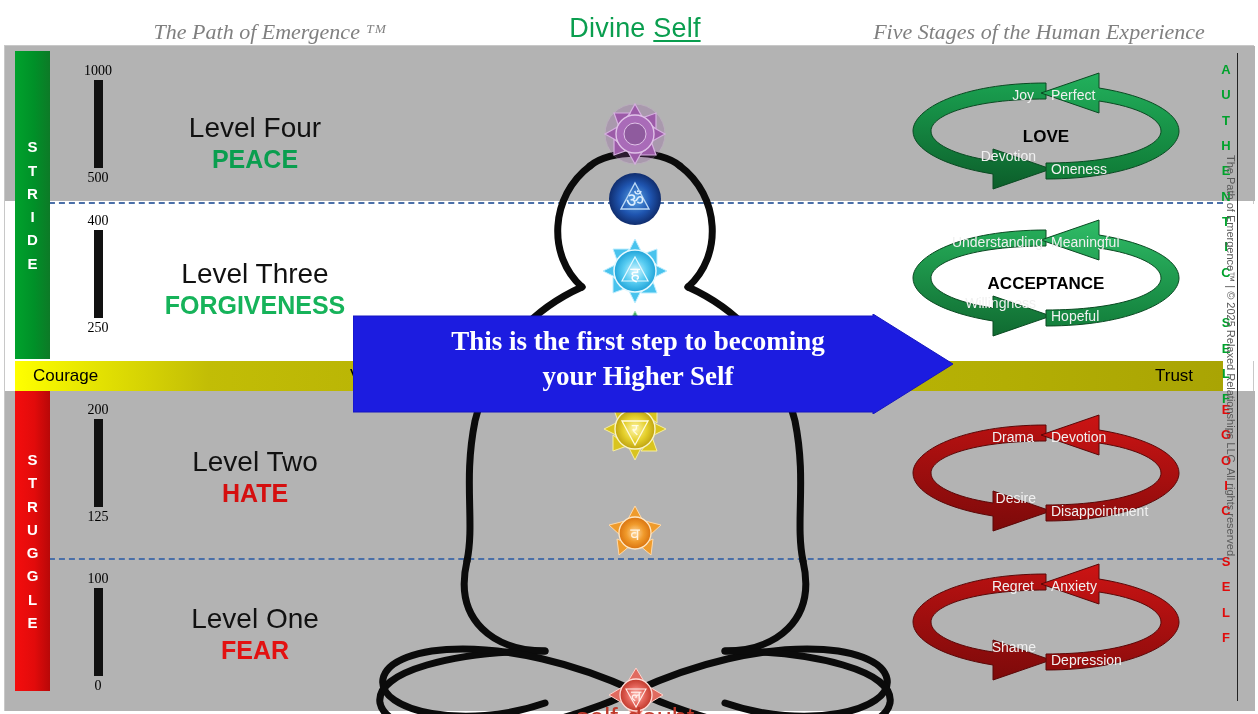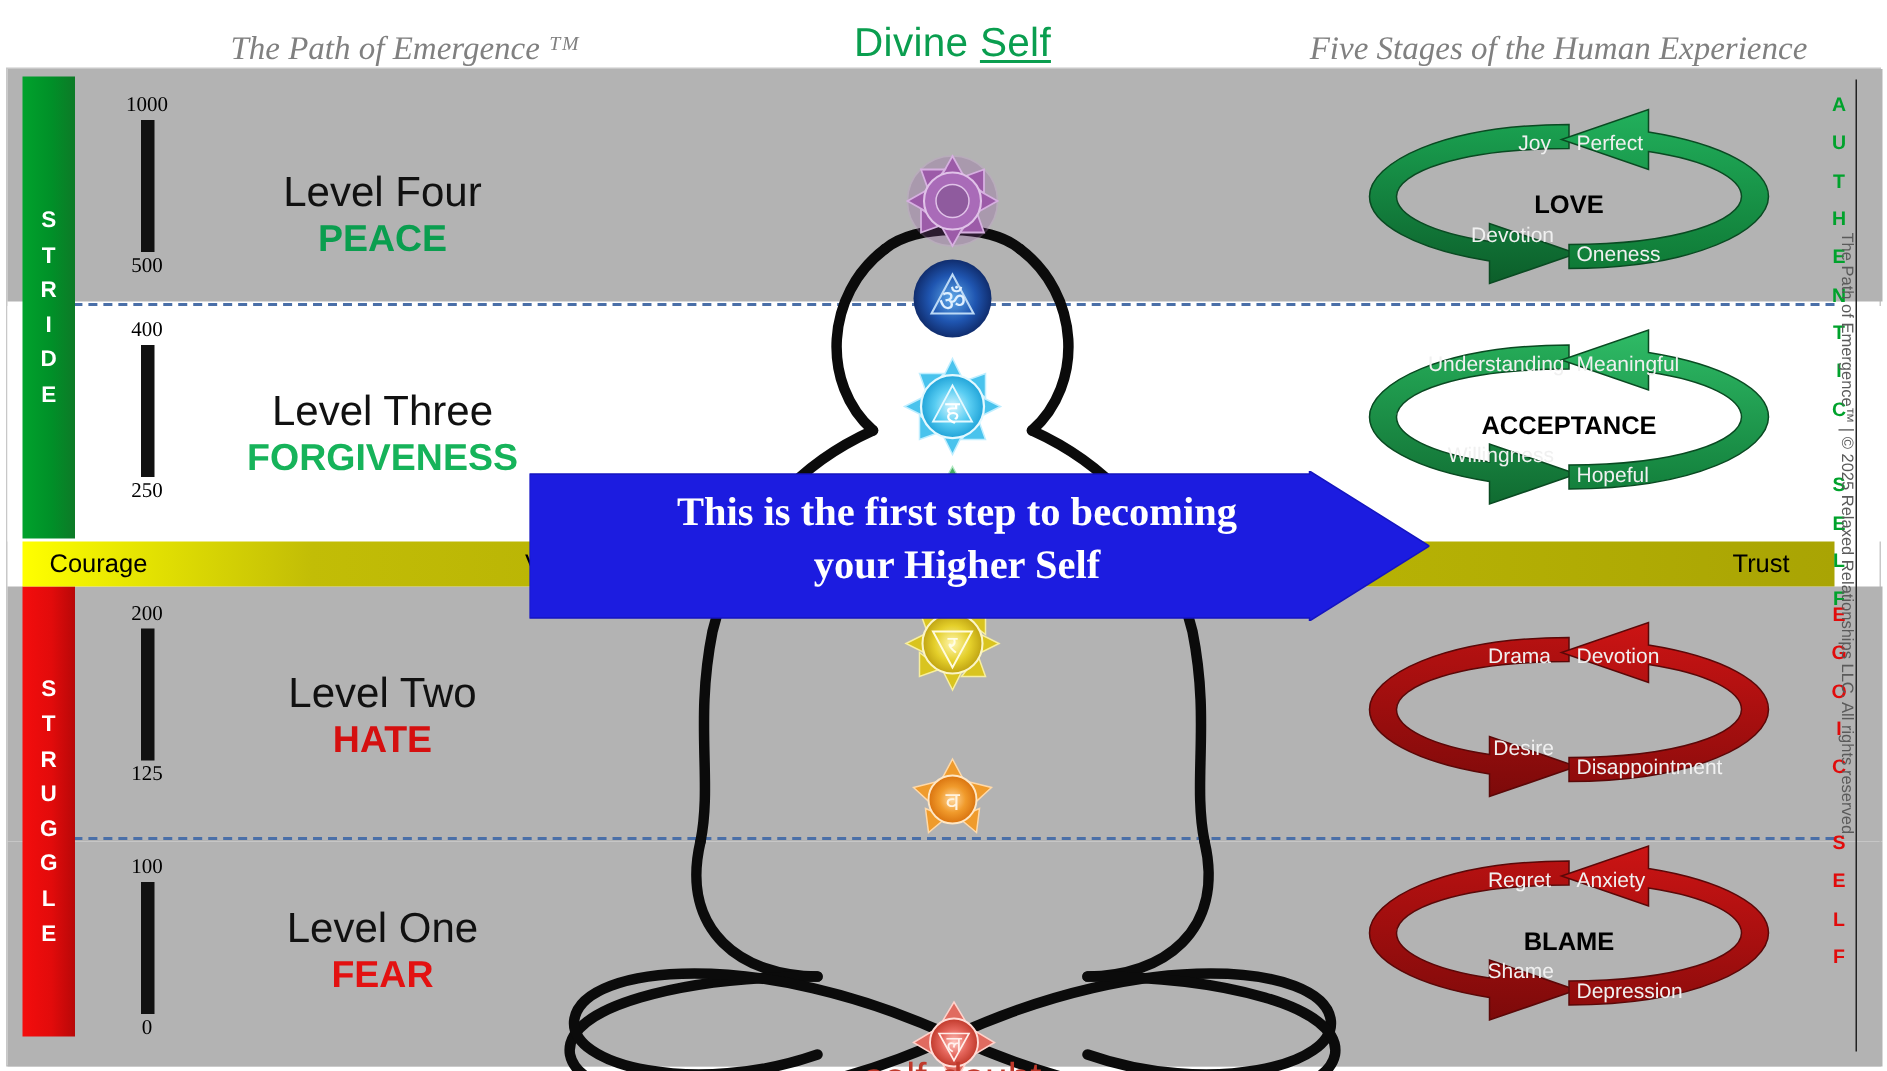--- a/index.html
+++ b/index.html
@@ -427,21 +427,20 @@
               <stop offset="100%" stop-color="#8f0c0c"></stop>
             </linearGradient>
         </defs>
         <path d="M145,12 C60,12 12,38 12,60 C12,78 42,95 92,103 L92,118 L150,98 L92,78 L92,90 C52,84 30,72 30,60 C30,44 72,28 145,28 Z" fill="url(#bl1)" stroke="#5a0808" stroke-width="1"></path>
         <path d="M145,108 C230,108 278,82 278,60 C278,42 248,25 198,17 L198,2 L140,22 L198,42 L198,30 C238,36 260,48 260,60 C260,76 218,92 145,92 Z" fill="url(#bl2)" stroke="#5a0808" stroke-width="1"></path>
       </svg>
       <span class="lab tl">Regret</span>
       <span class="lab tr">Anxiety</span>
       <span class="lab bl">Shame</span>
       <span class="lab br">Depression</span>
-      <div class="ctr">BLAME</div>
     </div>
 
     <div id="bluearrow">
       <svg width="600" height="100" viewBox="0 0 600 100">
         <path d="M0,2 L520,2 L520,0 L600,50 L520,100 L520,98 L0,98 Z" fill="#1c1ce0"></path>
         <path d="M0,2 L520,2 L520,0 L600,50 L520,100 L520,98 L0,98 Z" fill="none" stroke="#1515c0" stroke-width="1"></path>
       </svg>
       <div class="txt">
         <div>This is the first step to becoming</div>
         <div>your Higher Self</div>

